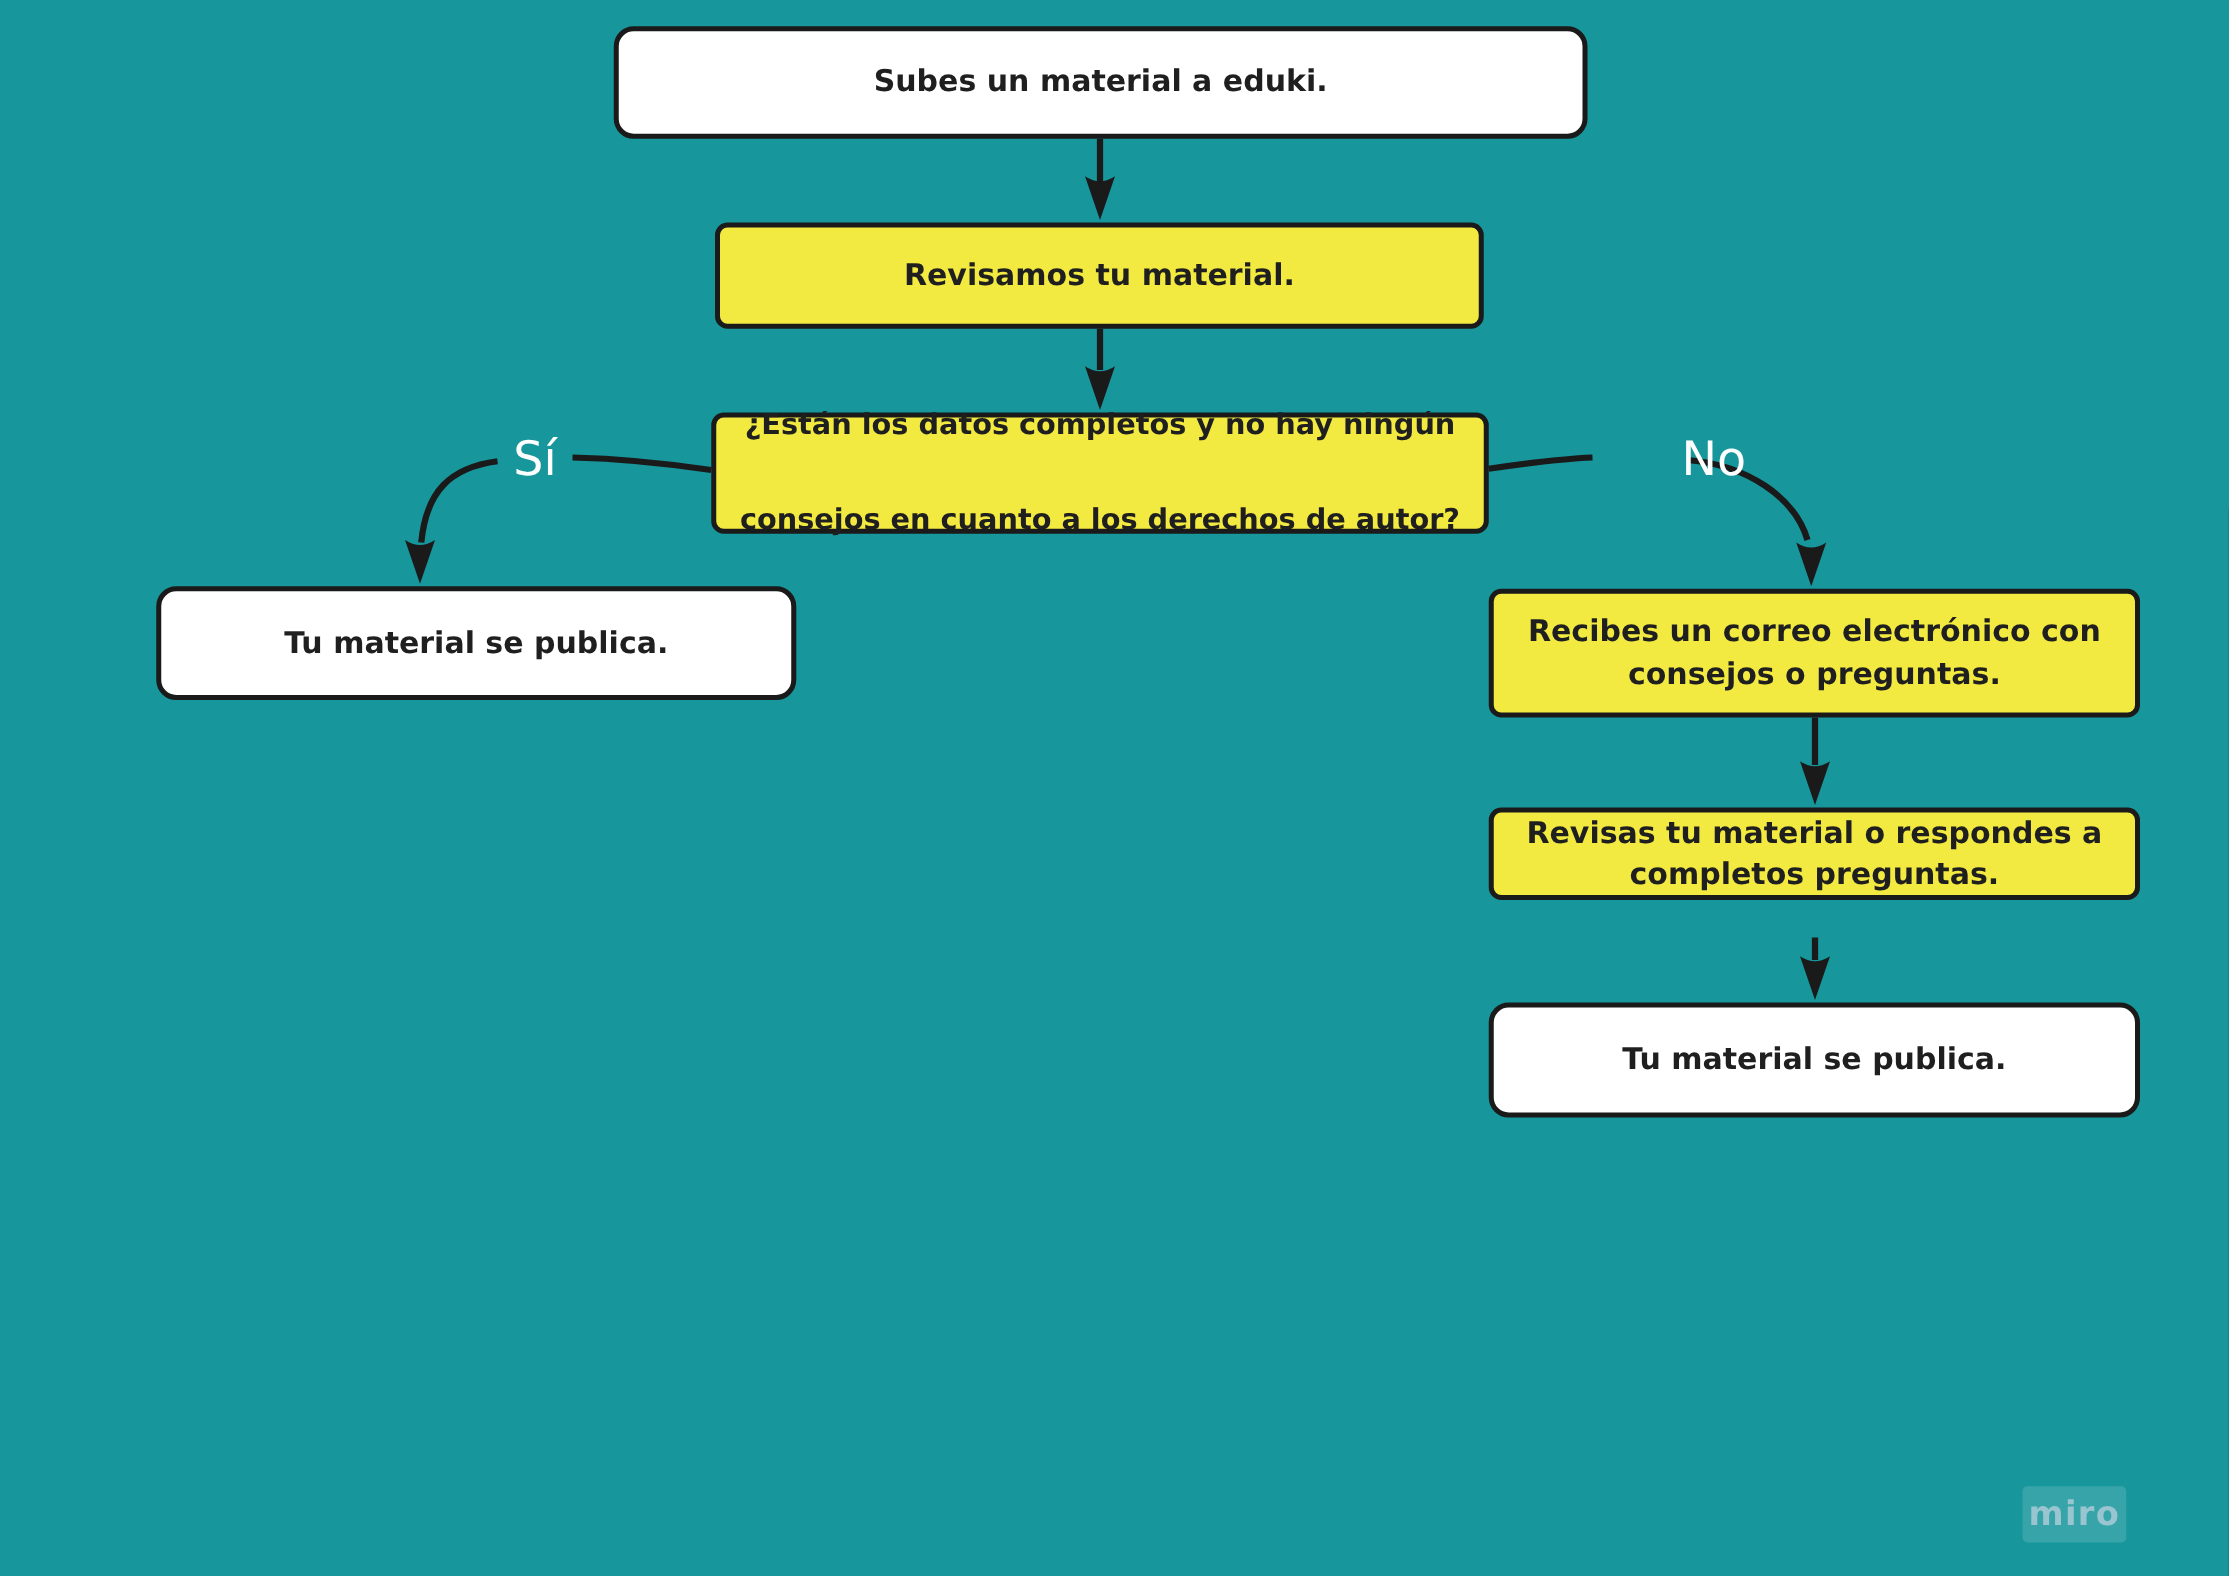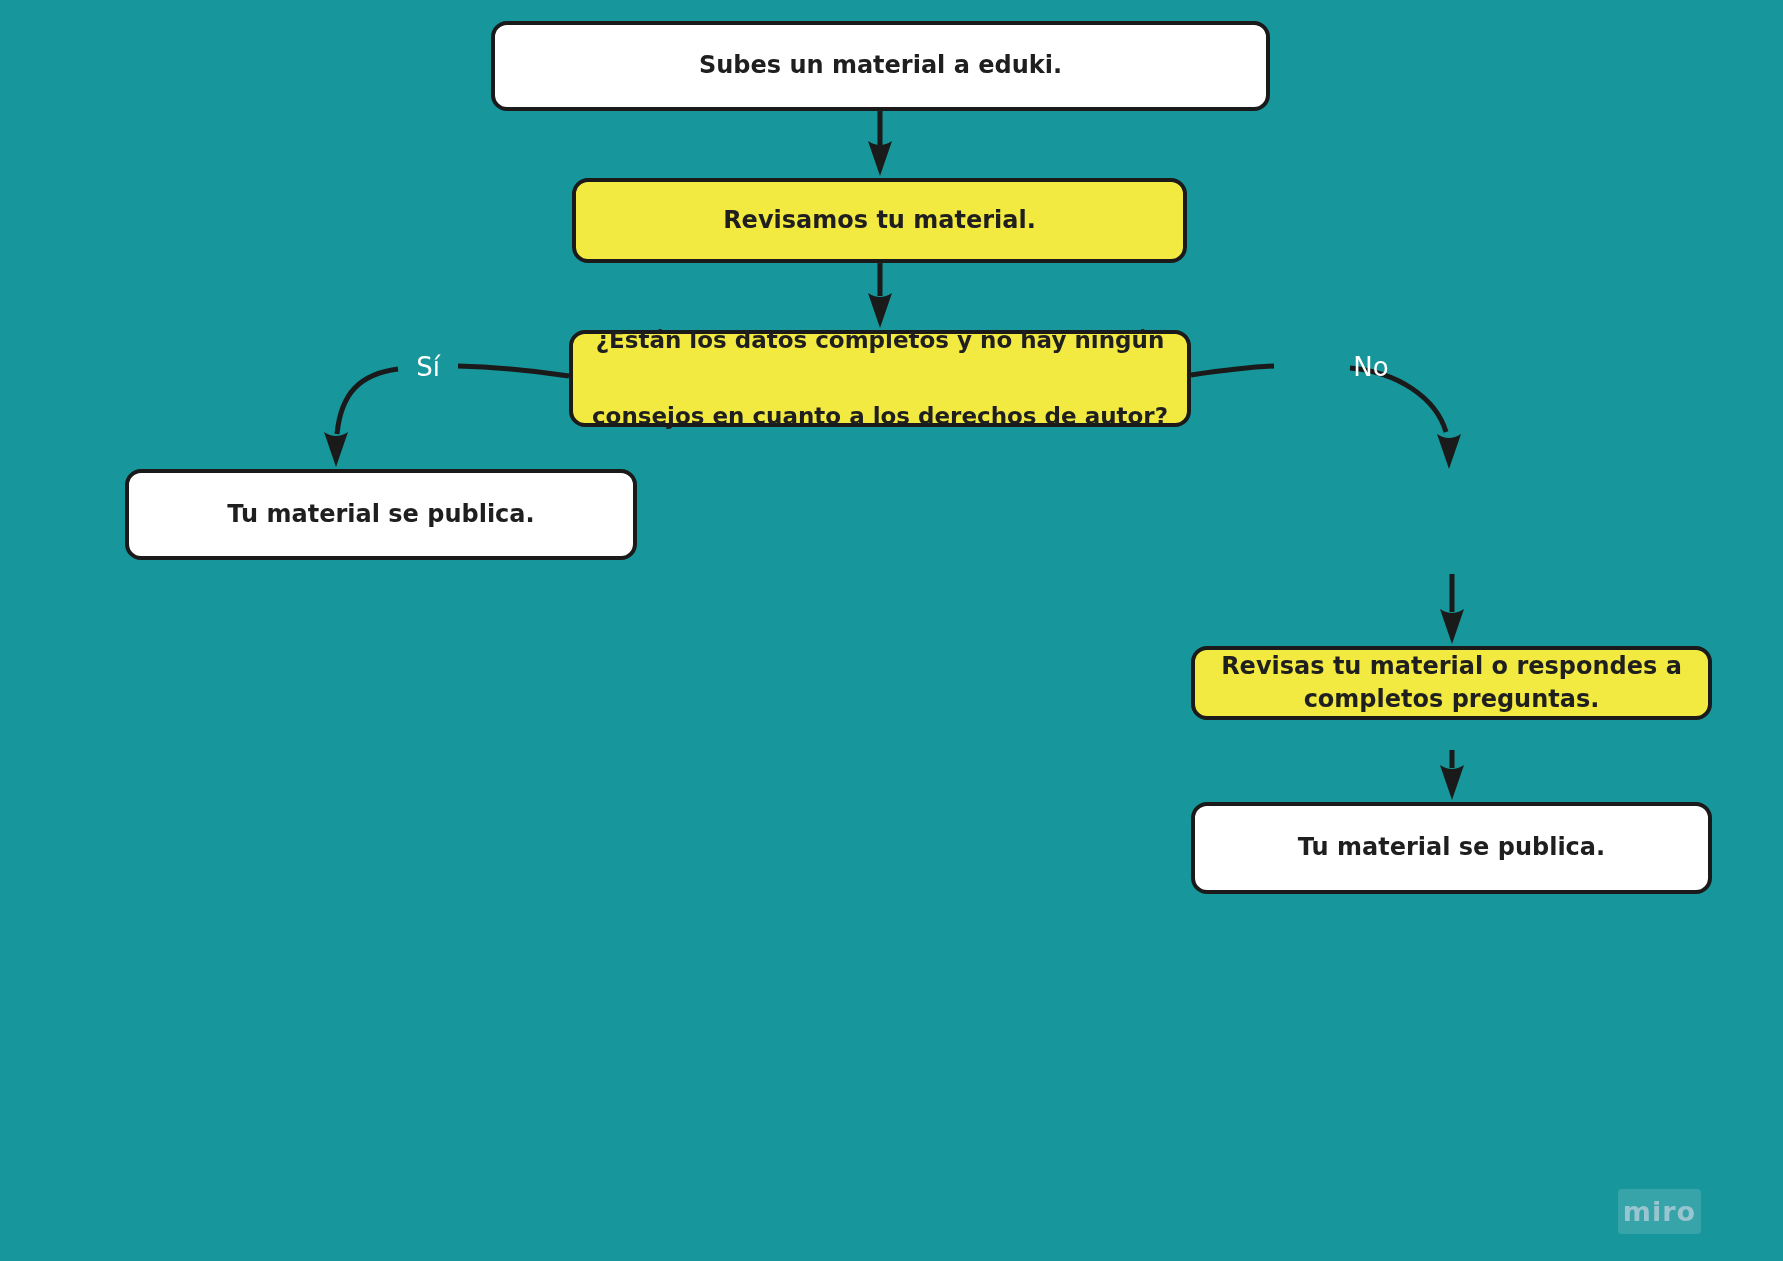--- a/index.html
+++ b/index.html
@@ -32,39 +32,39 @@
     flex-direction: column;
     justify-content: center;
     align-items: center;
     text-align: center;
     font-weight: bold;
     font-size: 24px;
     line-height: 1.38;
     color: #1F1F1F;
     cursor: default;
   }
-  .node--yellow { background: #F3EA41; }
+  .node--yellow { background: #F3EA41; border-radius: 10px; }
   .node--white  { background: #FFFFFF; text-align: right; }
   .node-line { white-space: nowrap; }
   .node-line:empty { display: none; }
 
   
   .n0 { left: 491px;  top: 21px;  width: 779px; height: 90px;  }
   .n1 { left: 572px;  top: 178px; width: 615px; height: 85px;  }
   .n2 { left: 569px;  top: 330px; width: 622px; height: 97px;  font-size: 23px; gap: 44px; }
   .n3 { left: 125px;  top: 469px; width: 512px; height: 91px;  }
   .n4 { left: 1191px; top: 471px; width: 521px; height: 103px; }
   .n5 { left: 1191px; top: 646px; width: 521px; height: 74px; }
   .n6 { left: 1191px; top: 802px; width: 521px; height: 92px;  }
 
   .edge-label {
     position: absolute;
     transform: translate(-50%, -50%);
     color: #FFFFFF;
-    font-size: 26px;
+    font-size: 38px;
     font-weight: 400;
     line-height: 1;
     cursor: default;
   }
   .edge-label--yes { left: 428px;  top: 367px; }
   .edge-label--no  { left: 1371px; top: 367px; }
 
   .watermark {
     position: absolute;
     left: 1618px;
@@ -121,20 +121,24 @@
   <div class="node node--yellow n2">
     <div class="node-line">¿Están los datos completos y no hay ningún</div>
     <div class="node-line">consejos en cuanto a los derechos de autor?</div>
   </div>
 
   <div class="node node--white n3">
     <div class="node-line">Tu material se publica.</div>
 
   </div>
 
+  <div class="node node--yellow n4">
+    <div class="node-line">Recibes un correo electrónico con</div>
+    <div class="node-line">consejos o preguntas.</div>
+  </div>
 
   <div class="node node--yellow n5">
     <div class="node-line">Revisas tu material o respondes a</div>
     <div class="node-line">completos preguntas.</div>
   </div>
 
   <div class="node node--white n6">
     <div class="node-line">Tu material se publica.</div>
 
   </div>

